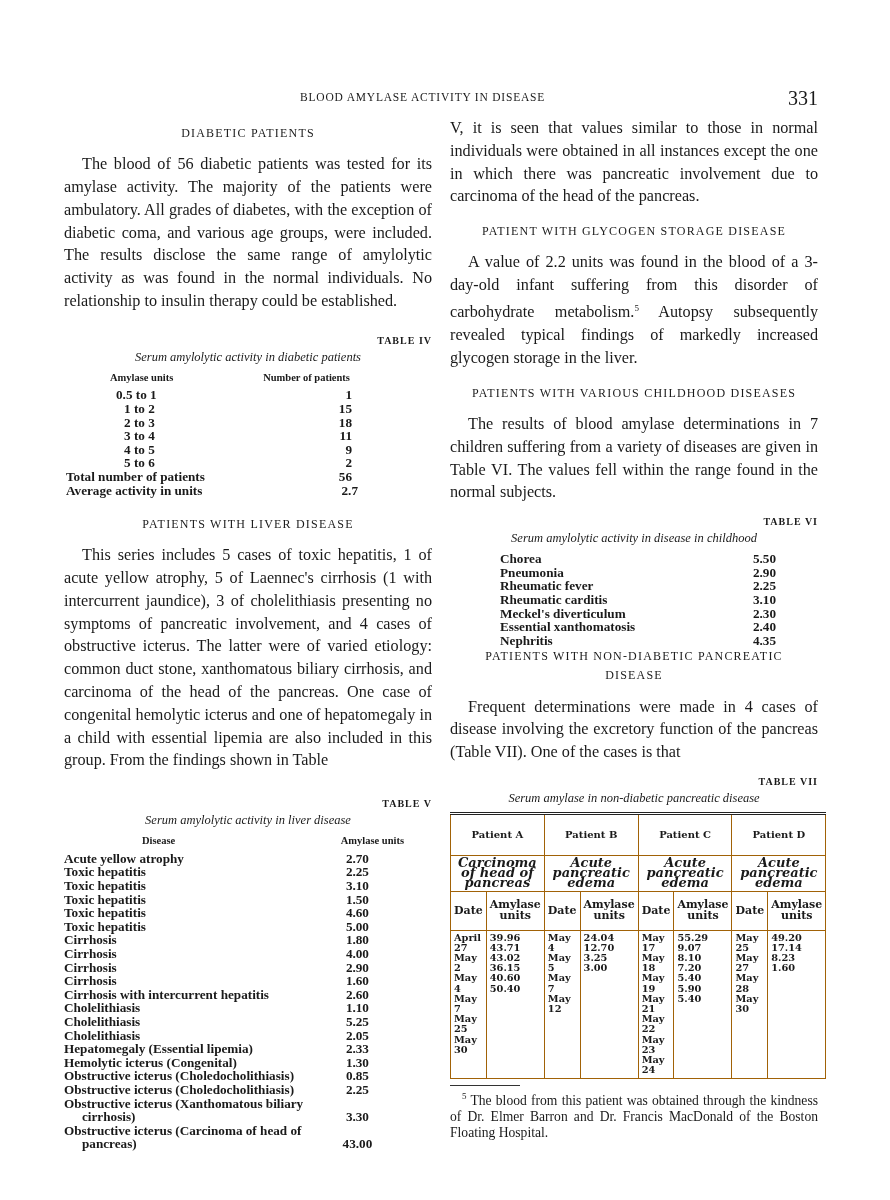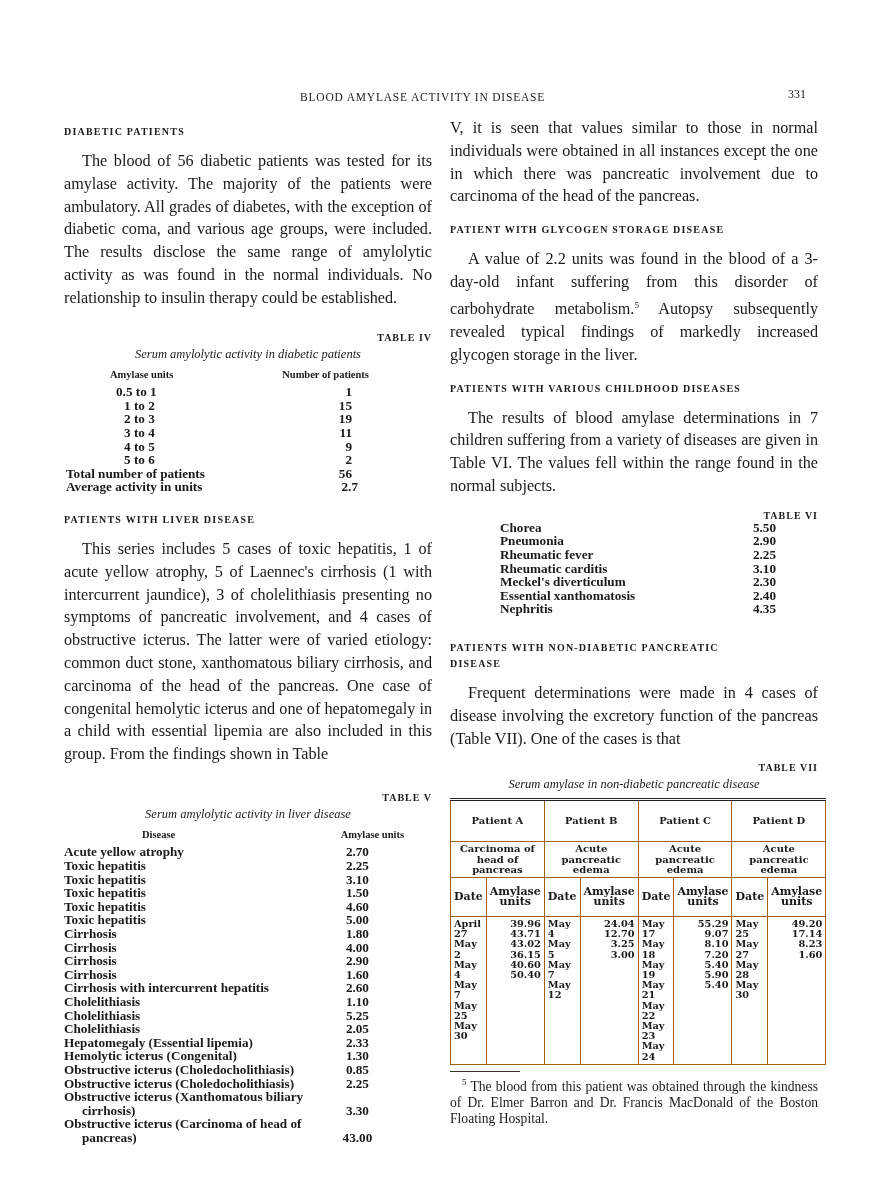--- a/index.html
+++ b/index.html
@@ -1,50 +1,50 @@
 <!DOCTYPE html>
 <html><head>
 <meta charset="utf-8">
 <style>
   html, body { margin:0; padding:0; background:#ffffff; }
   body { width:890px; height:1200px; position:relative; overflow:hidden;
          font-family:"Liberation Serif","DejaVu Serif",serif; color:#1a1a1a; }
   .header { position:absolute; top:91px; left:0; width:890px; height:20px; }
   .running-title { position:absolute; left:300px; top:0; font-size:11.5px; letter-spacing:0.8px; }
-  .page-number { position:absolute; left:788px; top:-4px; font-size:12px; }
+  .page-number { position:absolute; left:788px; top:-4px; font-size:20px; }
   .col { position:absolute; top:118px; width:368px; }
   .col-left { left:64px; }
   .col-right { left:450px; }
-  .sec-head { text-align:left; font-size:10px; letter-spacing:1.2px; margin:6px 0 10px 0; line-height:1.6;font-weight:bold; }
+  .sec-head { text-align:center; font-size:12px; letter-spacing:1.2px; margin:6px 0 10px 0; line-height:1.6; }
   .para { font-size:16.2px; line-height:22.8px; text-align:justify; margin:0; text-indent:18px; }
   .para.noindent { text-indent:0; }
   .tbl-label { text-align:right; font-size:10px; letter-spacing:1px; font-weight:bold; margin-top:14px; }
   .tbl-caption { text-align:center; font-style:italic; font-weight:normal; font-size:12.5px; margin:4px 0 6px 0; }
   table.simple { border-collapse:collapse; font-size:13.2px; line-height:13.6px; font-weight:bold; }
   table.simple th { font-size:10.5px; font-weight:bold; padding:0 0 4px 0; }
   table.simple td { padding:0; vertical-align:bottom; }
   .t4 { width:326px; margin-left:2px; }
   .t4 th.c1 { text-align:left; padding-left:44px; }
-  .t4 th.c2 { text-align:center; padding-right:4px; }
+  .t4 th.c2 { text-align:left; padding-right:4px; }
   .t4 td.c1 { }
   .t4 td.c2 { text-align:right; padding-right:40px; }
   .t5 { width:340px; }
   .t5 th.c1 { text-align:left; padding-left:78px; }
   .t5 th.c2 { text-align:right; }
   .t5 td.c2 { text-align:center; padding-right:22px; }
   .t6 { width:300px; margin-left:50px; }
   .t6 td.c2 { text-align:right; padding-right:24px; }
   table.grid { border-collapse:collapse; width:372px; font-size:9.8px; line-height:10.2px; font-weight:bold;
                border-top:3px double #222; border-bottom:1.5px solid #222; font-family:"DejaVu Serif",serif; }
   table.grid td, table.grid th { border:1px solid #a16207; padding:2px 3px; text-align:center; font-weight:bold; }
   table.grid th { font-size:10px; height:36px; }
-  table.grid th.dx { height:30px; font-size:10px; font-weight:bold; }
+  table.grid th.dx { height:30px; font-size:13px; font-weight:bold;font-style:italic; }
   table.grid th.sub { height:34px; font-size:11px; }
   table.grid td.dates { text-align:left; vertical-align:top; border-top:1.5px solid #222; }
-  table.grid td.vals { text-align:right; vertical-align:top; border-top:1.5px solid #222; }
+  table.grid td.vals { text-align:left; vertical-align:top; border-top:1.5px solid #222; }
   table.grid tr.body td { height:88px; }
   .footrule { width:70px; border-top:1px solid #333; margin:6px 0 2px 0; }
   .footnote { font-size:13.6px; line-height:16.6px; text-align:justify; text-indent:12px; margin:0; }
   sup { font-size:9px; }
   .ind { padding-left:18px; }
 </style>
 </head>
 <body>
 
 <div class="header">
@@ -69,21 +69,21 @@
       <tr>
           <td class="c1" style="padding-left:50px">0.5 to 1</td>
           <td class="c2">1</td>
         </tr>
       <tr>
           <td class="c1" style="padding-left:58px">1 to 2</td>
           <td class="c2">15</td>
         </tr>
       <tr>
           <td class="c1" style="padding-left:58px">2 to 3</td>
-          <td class="c2">19</td>
+          <td class="c2">18</td>
         </tr>
       <tr>
           <td class="c1" style="padding-left:58px">3 to 4</td>
           <td class="c2">11</td>
         </tr>
       <tr>
           <td class="c1" style="padding-left:58px">4 to 5</td>
           <td class="c2">9</td>
         </tr>
       <tr>
@@ -207,20 +207,21 @@
 <div class="col col-right" style="top:117px">
   <p class="para noindent">V, it is seen that values similar to those in normal individuals were obtained in all instances except the one in which there was pancreatic involvement due to carcinoma of the head of the pancreas.</p>
 
   <div class="sec-head" style="margin-top:14px">PATIENT WITH GLYCOGEN STORAGE DISEASE</div>
   <p class="para"><span>A value of 2.2 units was found in the blood of a 3-day-old infant suffering from this disorder of carbohydrate metabolism.</span><sup>5</sup><span> Autopsy subsequently revealed typical findings of markedly increased glycogen storage in the liver.</span></p>
 
   <div class="sec-head" style="margin-top:14px">PATIENTS WITH VARIOUS CHILDHOOD DISEASES</div>
   <p class="para">The results of blood amylase determinations in 7 children suffering from a variety of diseases are given in Table VI. The values fell within the range found in the normal subjects.</p>
 
   <div class="tbl-label" style="margin-top:12px">TABLE VI</div>
+  <div class="tbl-caption">Serum amylolytic activity in disease in childhood</div>
   <table class="simple t6">
     <tbody>
       <tr>
           <td>Chorea</td>
           <td class="c2">5.50</td>
         </tr>
       <tr>
           <td>Pneumonia</td>
           <td class="c2">2.90</td>
         </tr>
@@ -240,21 +241,21 @@
           <td>Essential xanthomatosis</td>
           <td class="c2">2.40</td>
         </tr>
       <tr>
           <td>Nephritis</td>
           <td class="c2">4.35</td>
         </tr>
     </tbody>
   </table>
 
-  <div class="sec-head" style="margin-top:24px">
+  <div class="sec-head" style="margin-top:0">
     <div>PATIENTS WITH NON-DIABETIC PANCREATIC</div>
     <div>DISEASE</div>
   </div>
   <p class="para">Frequent determinations were made in 4 cases of disease involving the excretory function of the pancreas (Table VII). One of the cases is that</p>
 
   <div class="tbl-label" style="margin-top:12px">TABLE VII</div>
   <div class="tbl-caption">Serum amylase in non-diabetic pancreatic disease</div>
   <table class="grid">
     <tbody>
         <tr>

